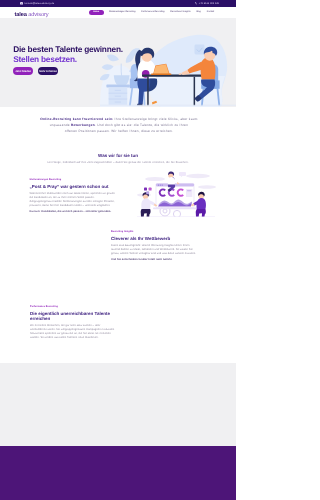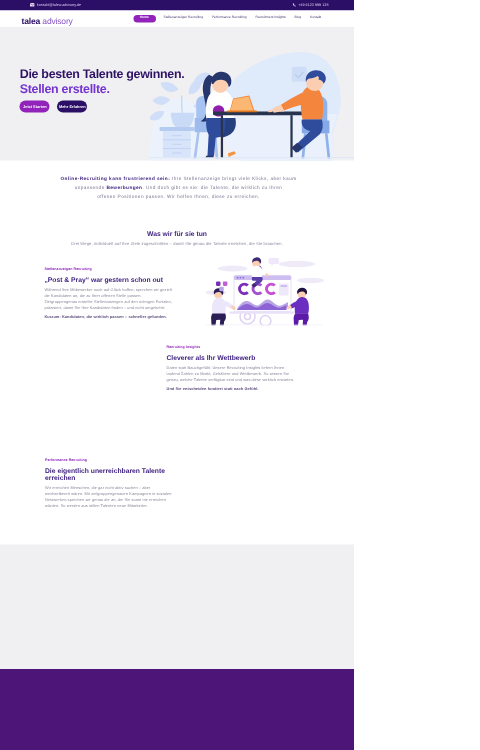--- a/index.html
+++ b/index.html
@@ -90,21 +90,21 @@
       <a>Performance Recruiting</a>
       <a>Recruitment Insights</a>
       <a>Blog</a>
       <a>Kontakt</a>
     </nav>
   </div>
 
   <div class="hero">
     <div class="hero-txt">
       <div class="h1a">Die besten Talente gewinnen.</div>
-      <div class="h1b">Stellen erstellte.</div>
+      <div class="h1b">Stellen besetzen.</div>
     </div>
     <div class="hero-btns">
       <div class="btn btn1">Jetzt Starten</div>
       <div class="btn btn2">Mehr Erfahren</div>
     </div>
     <svg class="hero-art" width="136" height="90" viewBox="0 0 136 90">
 
       <path d="M62 90 C50 82 44 68 46 55 C48 42 58 30 74 23 C88 17 104 14 114 20 C124 26 128 40 127 52 C126 62 120 70 122 78 C123 83 122 87 120 90 Z" fill="#dfeafb"></path>
 
       <path d="M0 90 C0 76 1 60 9 52 C18 43 29 48 35 58 C40 66 42 80 41 90 Z" fill="#ecf2fc"></path>

